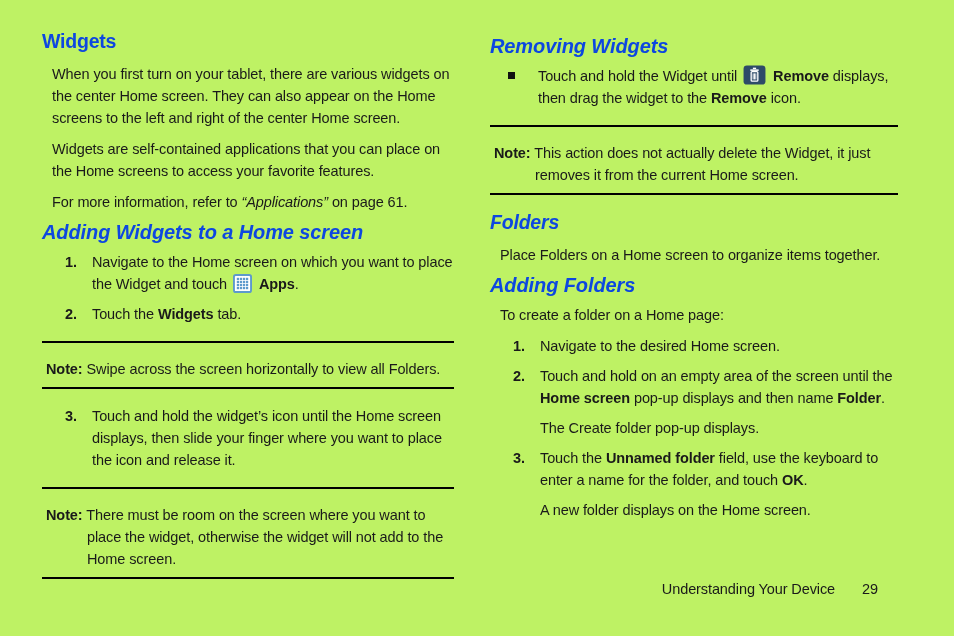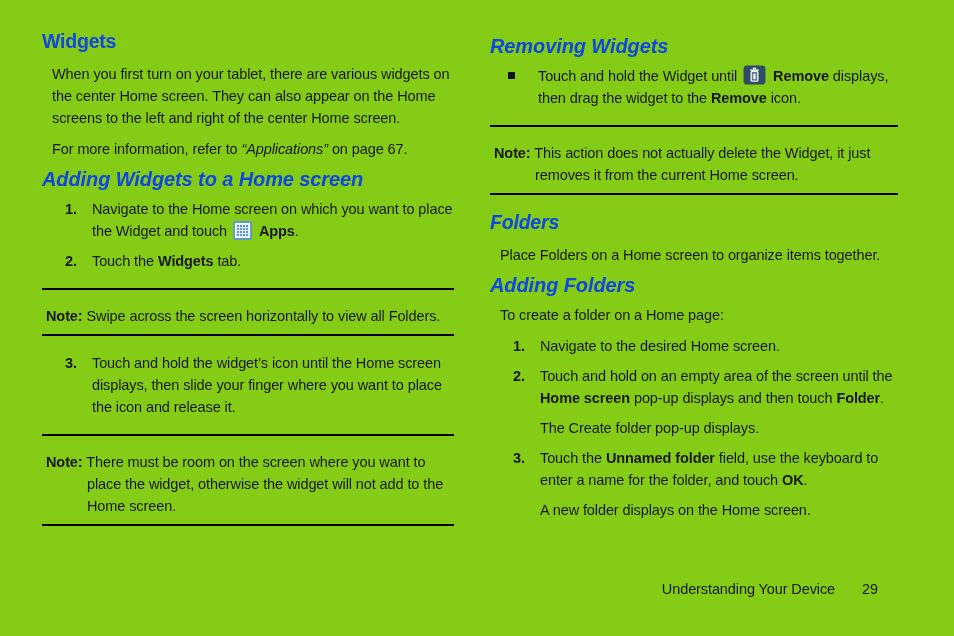--- a/index.html
+++ b/index.html
@@ -1,19 +1,19 @@
 <!DOCTYPE html>
 <html><head>
 <meta charset="utf-8">
 <style>
   html,body{margin:0;padding:0;background:#ffffff;}
   #page{
     position:relative;
     width:954px;height:636px;
-    background:#84cc16;
+    background:#bef264;
     font-family:"Liberation Sans", sans-serif;
     color:#1a1a1a;
     font-size:14.5px;
     line-height:22px;
     letter-spacing:-0.1px;
     overflow:hidden;
   }
   .col{position:absolute;top:30px;}
   #col-left{left:42px;width:412px;}
   #col-right{left:490px;width:408px;}
@@ -64,21 +64,22 @@
     font-size:14.5px;color:#1a1a1a;text-align:right;
   }
 </style>
 </head>
 <body>
 
 <div id="page">
   <div id="col-left" class="col">
       <div class="h1" style="color: rgb(13, 71, 224);">Widgets</div>
       <div class="para"><span class="">When you first turn on your tablet, there are various widgets on the center Home screen. They can also appear on the Home screens to the left and right of the center Home screen.</span></div>
-      <div class="para"><span class="">For more information, refer to </span><span class="i">“Applications”</span><span class=""> on page 67.</span></div>
+      <div class="para"><span class="">Widgets are self-contained applications that you can place on the Home screens to access your favorite features.</span></div>
+      <div class="para"><span class="">For more information, refer to </span><span class="i">“Applications”</span><span class=""> on page 61.</span></div>
       <div class="h2" style="color: rgb(13, 71, 224);">Adding Widgets to a Home screen</div>
       <div class="step"><span class="step-num">1.</span><span><span class="">Navigate to the Home screen on which you want to place the Widget and touch </span><span class="inline-icon"><svg width="19" height="19" viewBox="0 0 20 20">
               <rect x="1" y="1" width="18" height="18" rx="2" fill="#fff" stroke="#5d99cd" stroke-width="2"></rect>
               <rect x="4" y="4" width="2.4" height="2.4" fill="#5d99cd"></rect>
               <rect x="4" y="7.2" width="2.4" height="2.4" fill="#5d99cd"></rect>
               <rect x="4" y="10.4" width="2.4" height="2.4" fill="#5d99cd"></rect>
               <rect x="4" y="13.600000000000001" width="2.4" height="2.4" fill="#5d99cd"></rect>
               <rect x="7.2" y="4" width="2.4" height="2.4" fill="#5d99cd"></rect>
               <rect x="7.2" y="7.2" width="2.4" height="2.4" fill="#5d99cd"></rect>
               <rect x="7.2" y="10.4" width="2.4" height="2.4" fill="#5d99cd"></rect>
@@ -107,21 +108,21 @@
               <line x1="10.6" y1="8.8" x2="10.6" y2="15.2" stroke="#fff" stroke-width="1"></line>
               <line x1="12" y1="8.8" x2="12" y2="15.2" stroke="#fff" stroke-width="1"></line>
               <line x1="13.4" y1="8.8" x2="13.4" y2="15.2" stroke="#fff" stroke-width="1"></line>
             </svg></span><span class=""> </span><span class="b ">Remove</span><span class=""> displays, then drag the widget to the </span><span class="b ">Remove</span><span class=""> icon.</span></span></div>
       <div class="note"><span class="b ">Note:</span><span class=""> This action does not actually delete the Widget, it just removes it from the current Home screen.</span></div>
       <div class="h1" style="color: rgb(13, 71, 224); font-style: italic;">Folders</div>
       <div class="para"><span class="">Place Folders on a Home screen to organize items together.</span></div>
       <div class="h2" style="color: rgb(13, 71, 224);">Adding Folders</div>
       <div class="para"><span class="">To create a folder on a Home page:</span></div>
       <div class="step"><span class="step-num">1.</span><span><span class="">Navigate to the desired Home screen.</span></span></div>
-      <div class="step"><span class="step-num">2.</span><span><span class="">Touch and hold on an empty area of the screen until the </span><span class="b ">Home screen</span><span class=""> pop-up displays and then touch </span><span class="b ">Folder</span><span class="">.</span></span></div>
+      <div class="step"><span class="step-num">2.</span><span><span class="">Touch and hold on an empty area of the screen until the </span><span class="b ">Home screen</span><span class=""> pop-up displays and then name </span><span class="b ">Folder</span><span class="">.</span></span></div>
       <div class="step-cont"><span class="">The Create folder pop-up displays.</span></div>
       <div class="step"><span class="step-num">3.</span><span><span class="">Touch the </span><span class="b ">Unnamed folder</span><span class=""> field, use the keyboard to enter a name for the folder, and touch </span><span class="b ">OK</span><span class="">.</span></span></div>
       <div class="step-cont"><span class="">A new folder displays on the Home screen.</span></div>
     </div>
   <div id="footer">
     <span>Understanding Your Device</span>
     <span>29</span>
   </div>
 </div>
 

